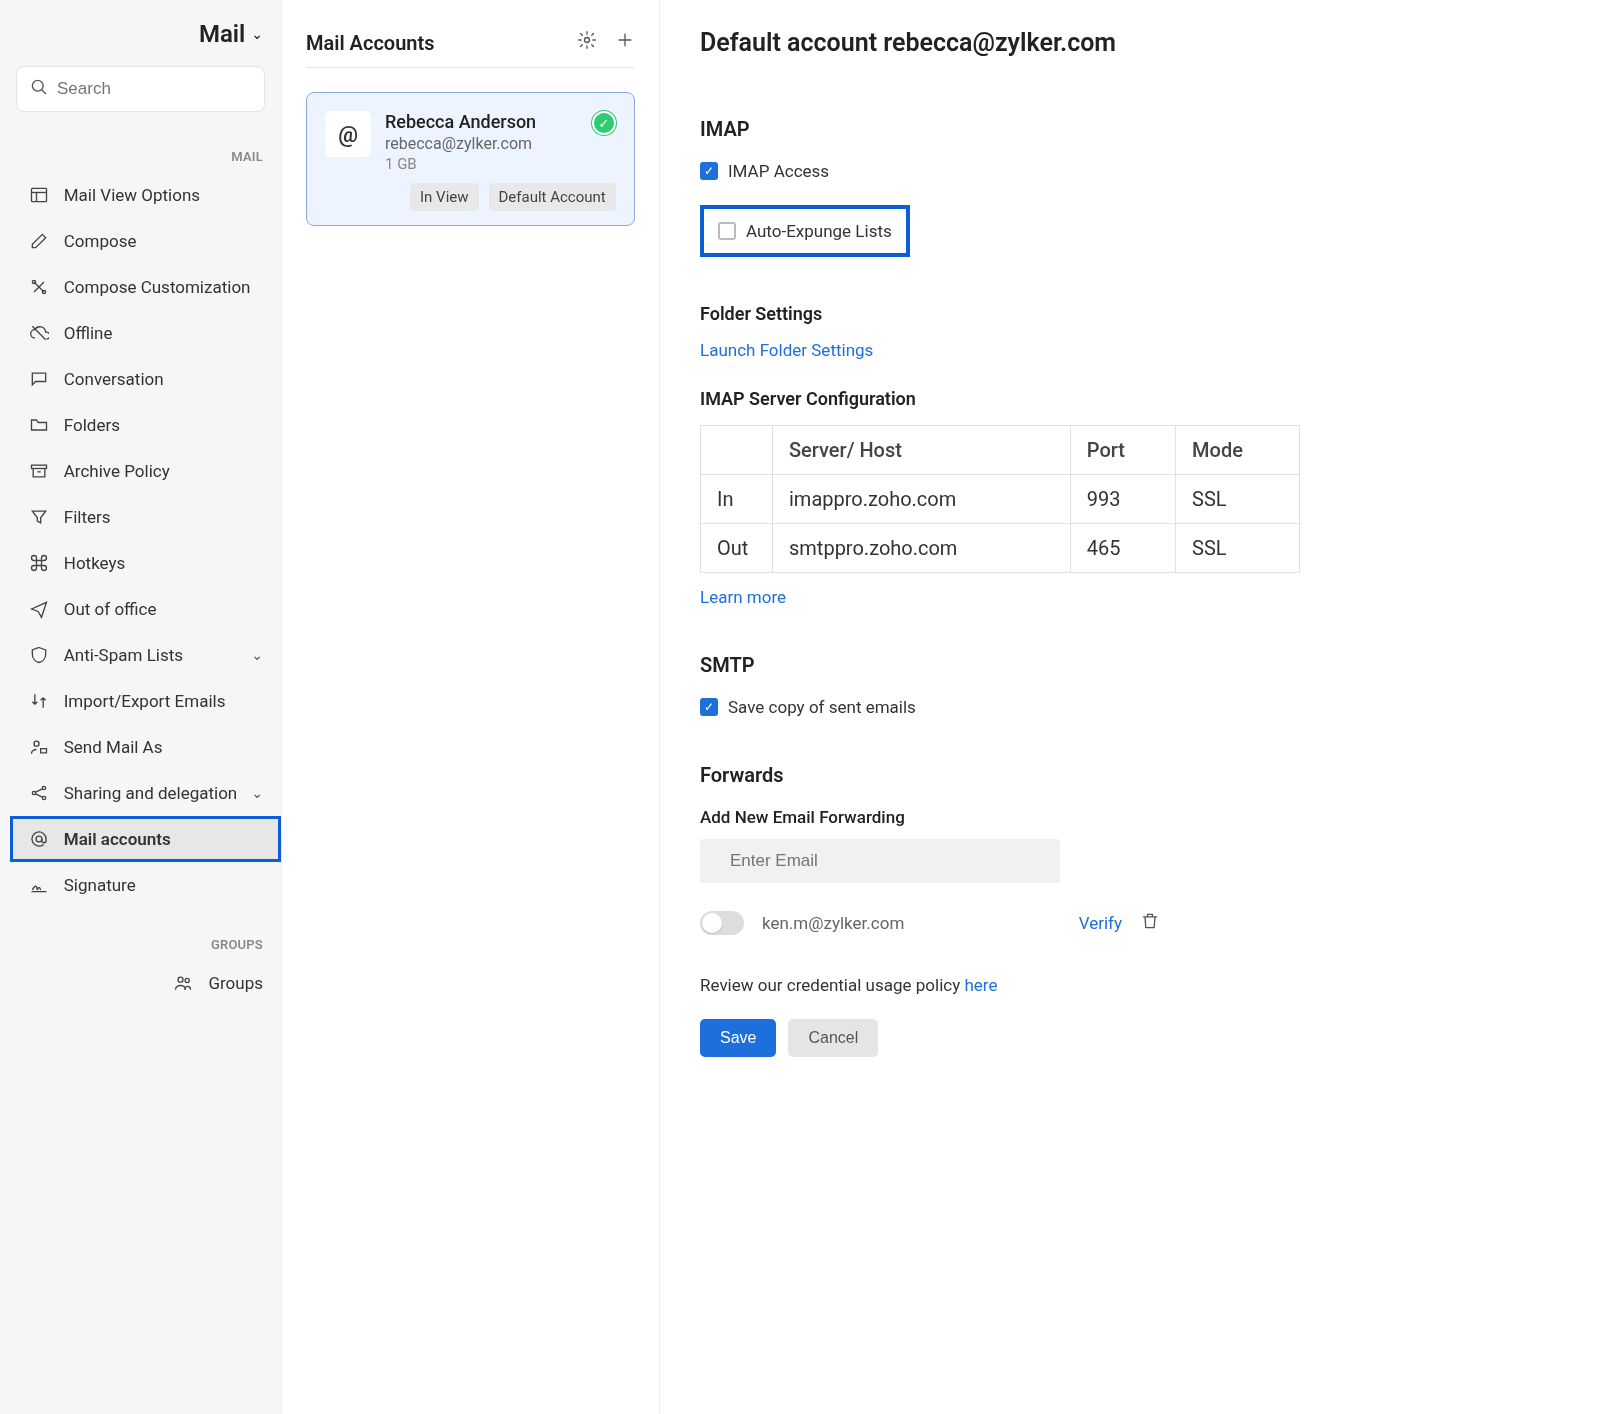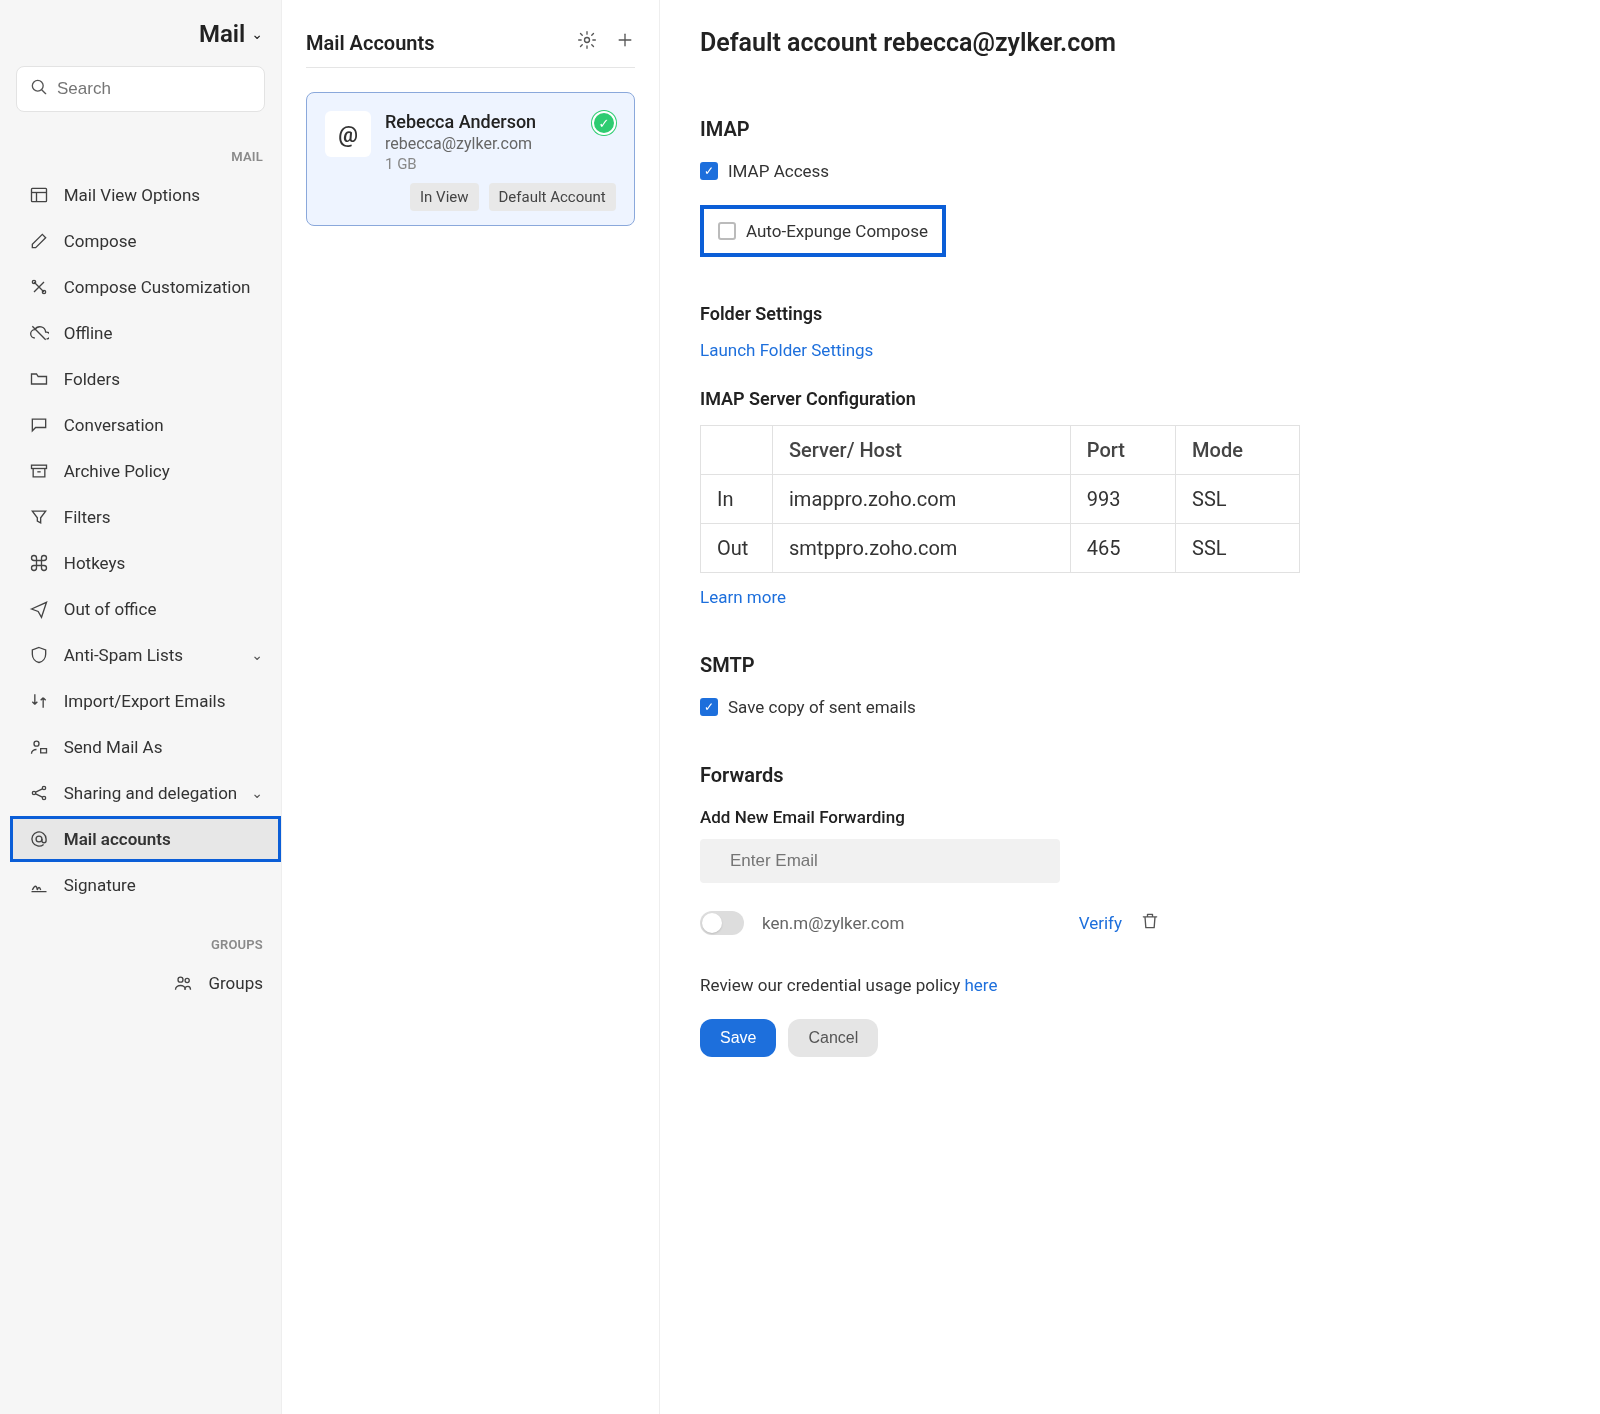--- a/index.html
+++ b/index.html
@@ -59,21 +59,21 @@
   .input-row { margin-top:12px; }
   .text-input { width:360px; padding:12px 30px; font-size:17px; border:none; background:#f1f1f1; border-radius:4px; color:#444; outline:none; }
   .forward-row { display:flex; align-items:center; gap:18px; margin-top:28px; }
   .toggle { width:44px; height:24px; background:#ddd; border-radius:12px; position:relative; cursor:pointer; flex-shrink:0; }
   .toggle .knob { width:20px; height:20px; border-radius:50%; background:#fff; position:absolute; top:2px; left:2px; box-shadow:0 1px 2px rgba(0,0,0,0.15); }
   .forward-row .email { font-size:17px; color:#666; flex:0 0 auto; min-width:180px; }
   .forward-row .verify { color:#1d6fdc; font-size:17px; cursor:pointer; margin-left:auto; }
   .forward-row .trash { color:#666; cursor:pointer; }
   .policy-row { margin-top:40px; font-size:17px; color:#333; }
   .btn-row { margin-top:24px; display:flex; gap:12px; }
-  .btn { padding:10px 20px; border-radius:12px; font-size:16px; cursor:pointer; border:none; }
+  .btn { padding:10px 20px; border-radius:5px; font-size:16px; cursor:pointer; border:none; }
   .btn-primary { background:#1d6fdc; color:#fff; }
   .btn-secondary { background:#e5e5e5; color:#555; }
   
   svg.ico { width:20px; height:20px; stroke:#555; fill:none; stroke-width:1.6; stroke-linecap:round; stroke-linejoin:round; }
 </style>
 </head>
 <body>
 
 <aside class="sidebar">
   <div class="sidebar-header">
@@ -127,32 +127,32 @@
           <svg viewBox="0 0 24 24">
             <path d="M7 18a5 5 0 010-10 7 7 0 0113 3h1a4 4 0 010 8"></path>
             <line x1="4" y1="4" x2="20" y2="20"></line>
           </svg>
         </span>
       <span>Offline</span>
     </li>
     <li>
       <span class="icon">
           <svg viewBox="0 0 24 24">
+            <path d="M4 5h16v10H8l-4 4V5z"></path>
+          </svg>
+        </span>
+      <span>Conversation</span>
+    </li>
+    <li>
+      <span class="icon">
+          <svg viewBox="0 0 24 24">
             <path d="M3 6h6l2 3h10v9H3V6z"></path>
           </svg>
         </span>
       <span>Folders</span>
-    </li>
-    <li>
-      <span class="icon">
-          <svg viewBox="0 0 24 24">
-            <path d="M4 5h16v10H8l-4 4V5z"></path>
-          </svg>
-        </span>
-      <span>Conversation</span>
     </li>
     <li>
       <span class="icon">
           <svg viewBox="0 0 24 24">
             <rect x="3" y="5" width="18" height="4"></rect>
             <path d="M5 9v10h14V9"></path>
             <line x1="10" y1="13" x2="14" y2="13"></line>
           </svg>
         </span>
       <span>Archive Policy</span>
@@ -295,21 +295,21 @@
   </h1>
 
   
   <div class="section-title">IMAP</div>
   <div class="checkbox-row">
     <span class="checkbox checked">✓</span>
     <span>IMAP Access</span>
   </div>
   <div class="highlight-box">
     <span class="checkbox"></span>
-    <span style="font-size:17px;">Auto-Expunge Compose</span>
+    <span style="font-size:17px;">Auto-Expunge Lists</span>
   </div>
 
   <div class="subsection">Folder Settings</div>
   <div class="link">Launch Folder Settings</div>
 
   <div class="subsection">IMAP Server Configuration</div>
   <table class="server-table">
     <tbody>
         <tr>
       <th></th>

